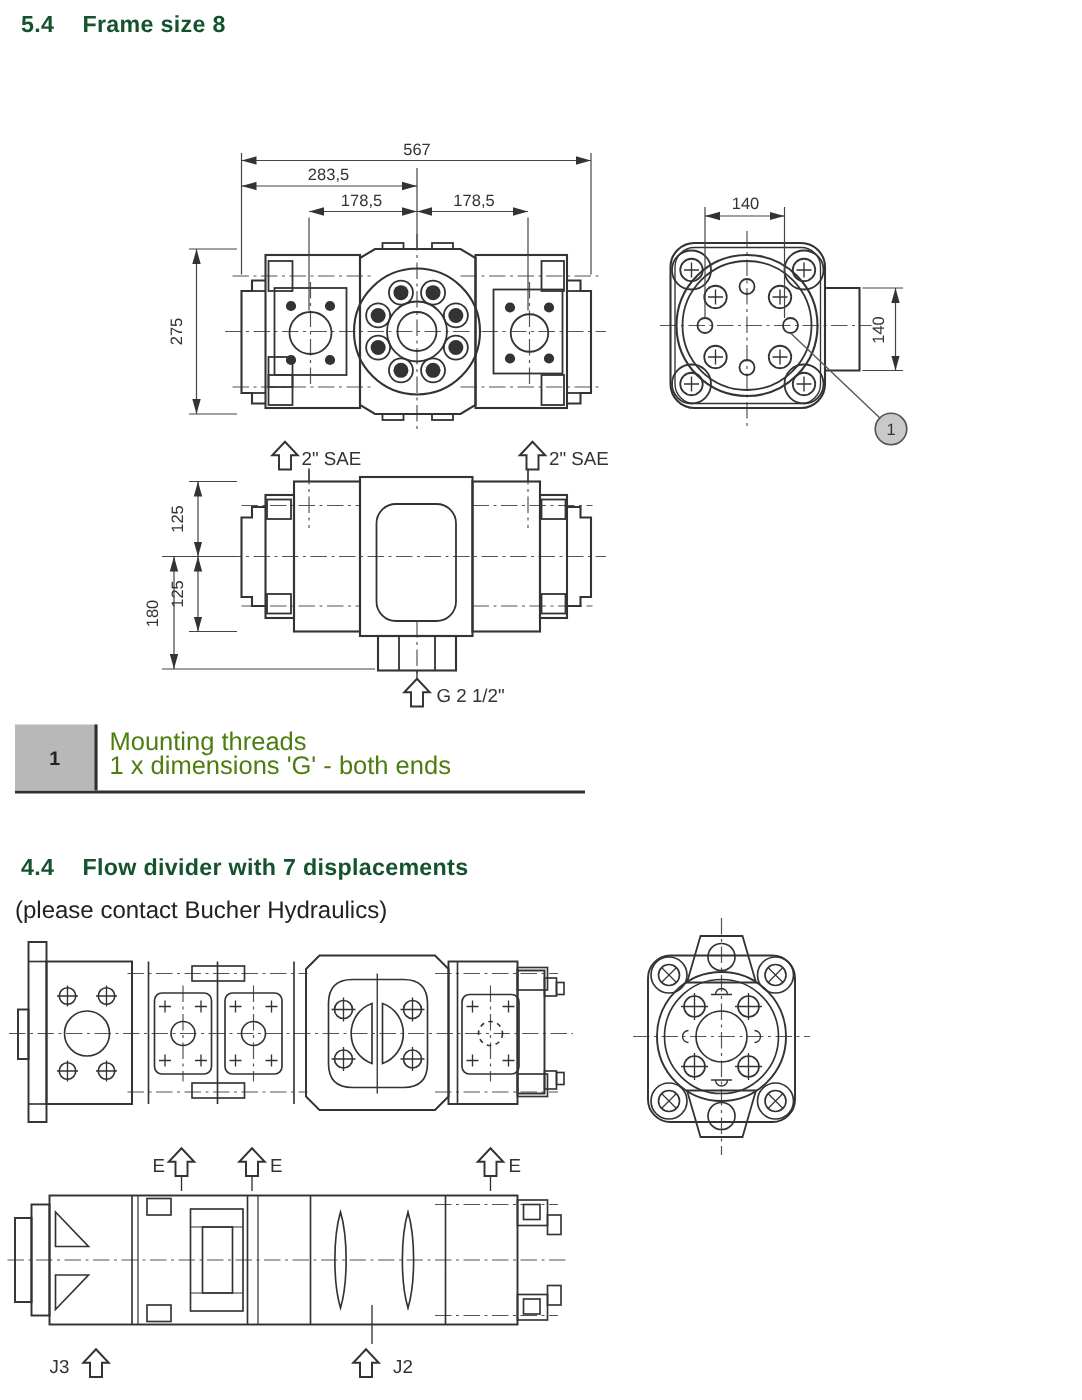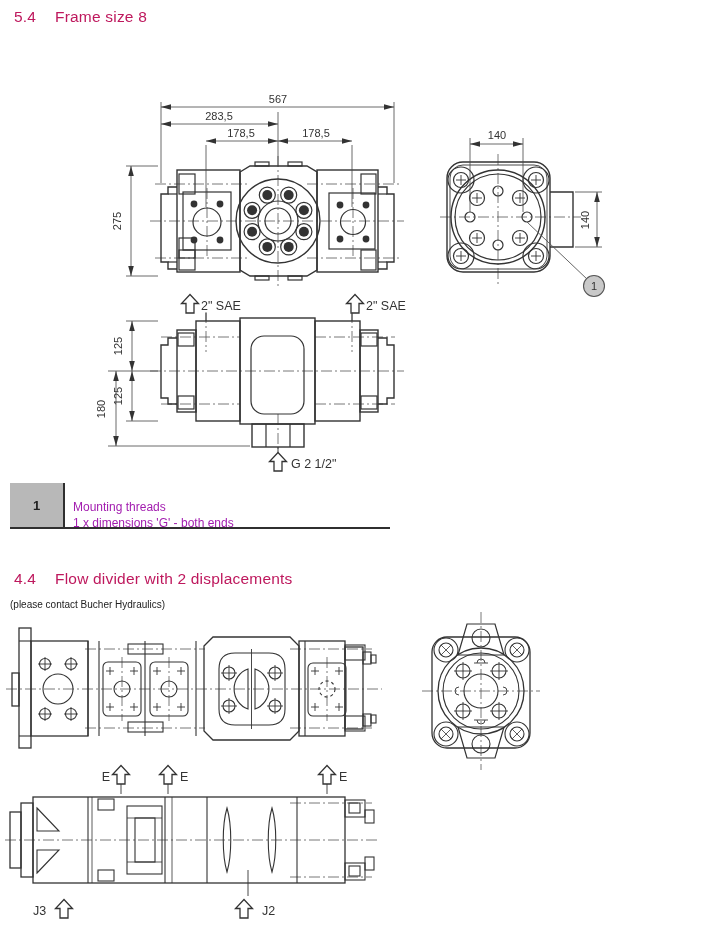--- a/index.html
+++ b/index.html
@@ -1,43 +1,43 @@
 <!DOCTYPE html>
 <html><head>
 <meta charset="utf-8">
 <style>
   html,body{margin:0;padding:0;background:#ffffff;}
   #page{position:relative;width:721px;height:933px;background:#fff;overflow:hidden;
         font-family:"Liberation Sans", sans-serif;color:#1a1a1a;}
-  .heading{position:absolute;font-size:15.5px;font-weight:400;color:#be185d;letter-spacing:.2px;}
+  .heading{position:absolute;font-size:15.5px;font-weight:700;color:#14532d;letter-spacing:.2px;}
   .heading .num{display:inline-block;width:41px;}
-  .note{position:absolute;font-size:10px;color:#222;}
+  .note{position:absolute;font-size:16px;color:#222;}
   
   .legend{position:absolute;left:10px;top:483px;width:380px;height:44px;
           border-bottom:2px solid #2f2f2f;display:flex;}
   .legend-key{width:53px;background:#b8b8b8;border-right:2px solid #2f2f2f;
               display:flex;align-items:center;justify-content:center;
               font-size:13px;font-weight:bold;color:#222;}
-  .legend-text{padding:4px 0 0 8px;font-size:12px;line-height:16px;color:#a21caf;margin-top:12px;}
+  .legend-text{padding:4px 0 0 8px;font-size:17px;line-height:16px;color:#4d7c0f;}
   svg{position:absolute;left:0;top:0;}
   svg text{font-family:"Liberation Sans", sans-serif;fill:#333;}
   .dimtxt{font-size:11px;}
   .porttxt{font-size:12.5px;}
 </style>
 </head>
 <body>
 
 <div id="page">
 
   <div class="heading" style="left:14px;top:8px;">
     <span class="num">5.4</span><span>Frame size 8</span>
   </div>
 
   <div class="heading" style="left:14px;top:570px;">
-    <span class="num">4.4</span><span>Flow divider with 2 displacements</span>
+    <span class="num">4.4</span><span>Flow divider with 7 displacements</span>
   </div>
   <div class="note" style="left:10px;top:599px;">(please contact Bucher Hydraulics)</div>
 
   <div class="legend">
     <div class="legend-key">1</div>
     <div class="legend-text">
       <div>Mounting threads</div>
       <div>1 x dimensions 'G' - both ends</div>
     </div>
   </div>

